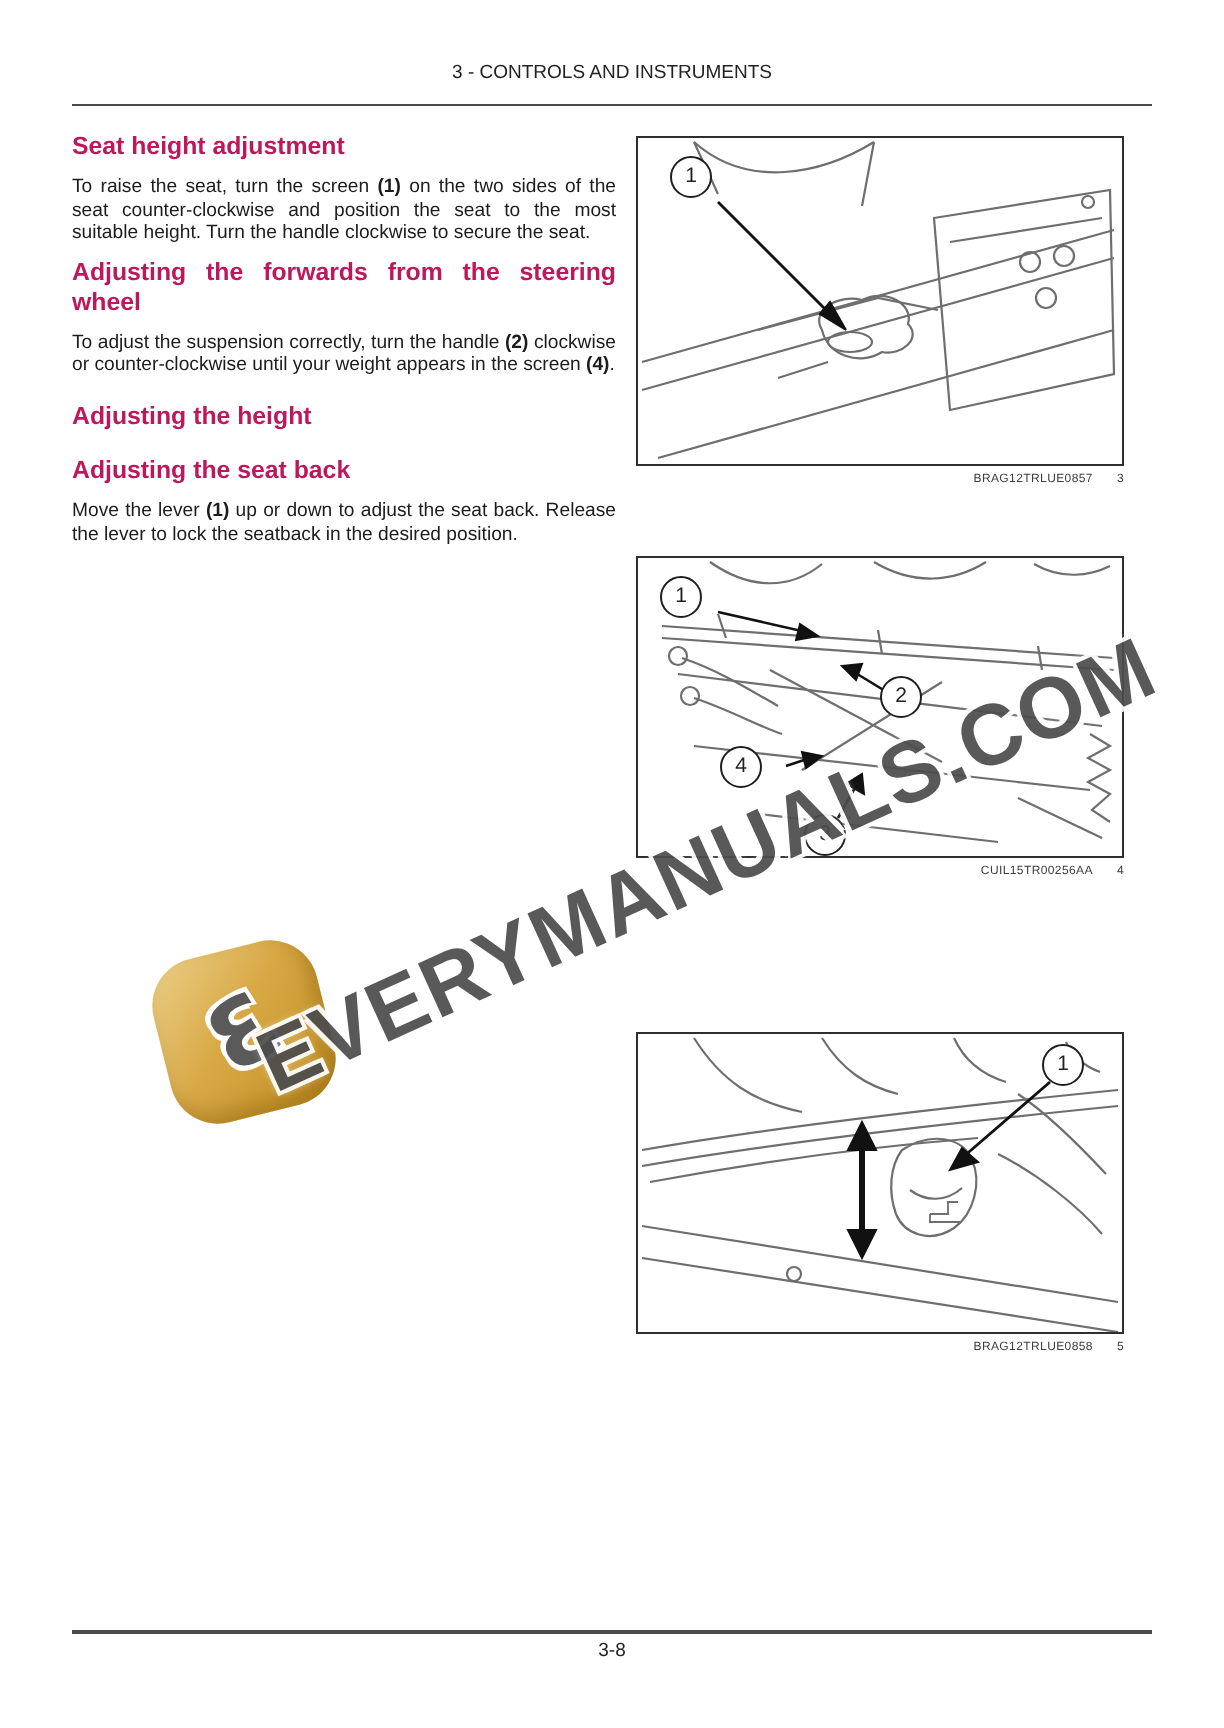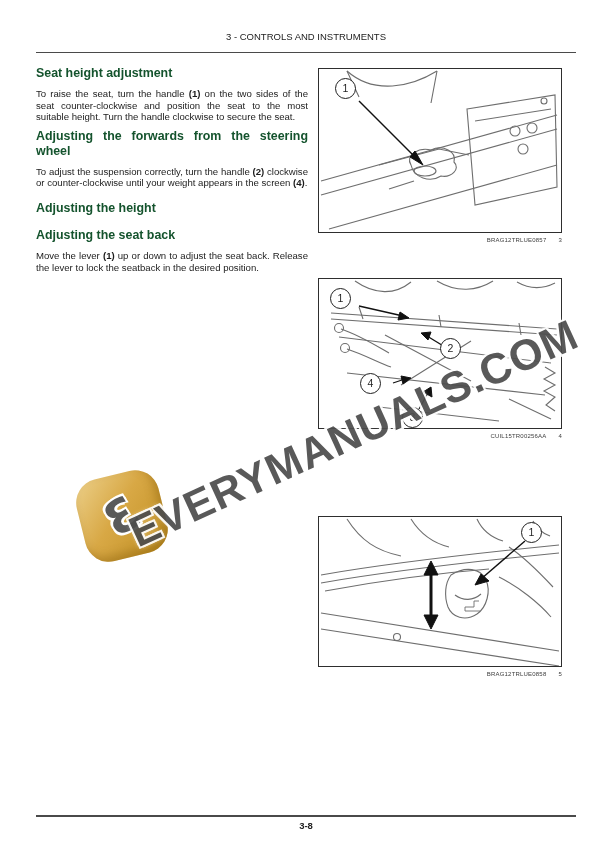--- a/index.html
+++ b/index.html
@@ -18,28 +18,28 @@
   .rule-top {
     position:absolute; top:52px; left:36px; width:540px;
     border-top:1.3px solid #4a4a4a;
   }
   .rule-bottom {
     position:absolute; top:815px; left:36px; width:540px;
     border-top:2px solid #4a4a4a;
   }
   .page-number {
     position:absolute; top:820px; left:0; width:612px; text-align:center;
-    font-size:9.5px; color:#222;font-weight:bold;
+    font-size:9.5px; color:#222;
   }
 
   
   .left-col { position:absolute; left:36px; top:66px; width:272px; z-index:2; }
   .left-col h2 {
     margin:0; font-size:12.4px; font-weight:bold; line-height:15px;
-    text-align:justify; color:#14532d;
+    text-align:justify; color:#be185d;
   }
   .left-col p {
     margin:0; font-size:9.6px; line-height:11.6px; text-align:justify; color:#1c1c1c;
   }
   .mt-p   { margin-top:7px !important; }
   .mt-cab { margin-top:128px !important; }
   .mt-sub { margin-top:6px !important; }
   .mt-h13 { margin-top:13px !important; }
   .mt-h12 { margin-top:12px !important; }
 
@@ -93,21 +93,21 @@
 </head>
 <body>
 
 <div class="page">
 
   <div class="header-title">3 - CONTROLS AND INSTRUMENTS</div>
   <div class="rule-top"></div>
 
   <div class="left-col">
     <h2>Seat height adjustment</h2>
-    <p class="mt-p"><span>To raise the seat, turn the handle </span><b>(1)</b><span> on the two sides of the seat counter-clockwise and position the seat to the most suitable height. Turn the handle clockwise to secure the seat.</span></p>
+    <p class="mt-p"><span>To raise the seat, turn the screen </span><b>(1)</b><span> on the two sides of the seat counter-clockwise and position the seat to the most suitable height. Turn the handle clockwise to secure the seat.</span></p>
 
     <h2 class="mt-sub">Adjusting the forwards from the steering wheel</h2>
 
     <p class="mt-p"><span>To adjust the suspension correctly, turn the handle </span><b>(2)</b><span> clockwise or counter-clockwise until your weight appears in the screen </span><b>(4)</b><span>.</span></p>
 
     <h2 class="mt-h12">Adjusting the height</h2>
 
     <h2 class="mt-h12">Adjusting the seat back</h2>
     <p class="mt-p"><span>Move the lever </span><b>(1)</b><span> up or down to adjust the seat back. Release the lever to lock the seatback in the desired position.</span></p>
   </div>

